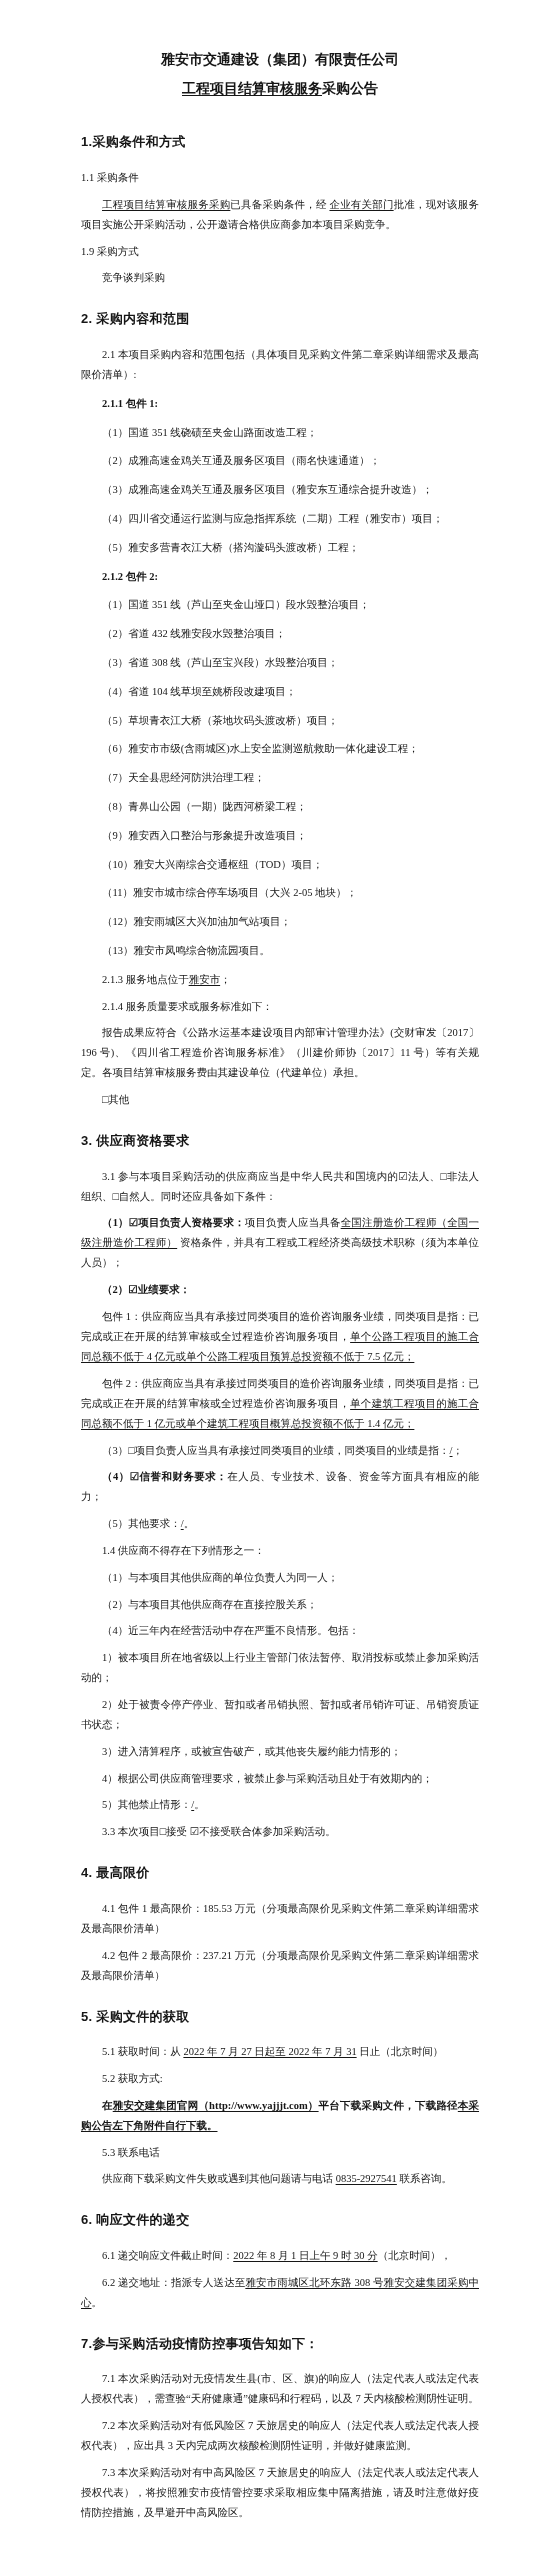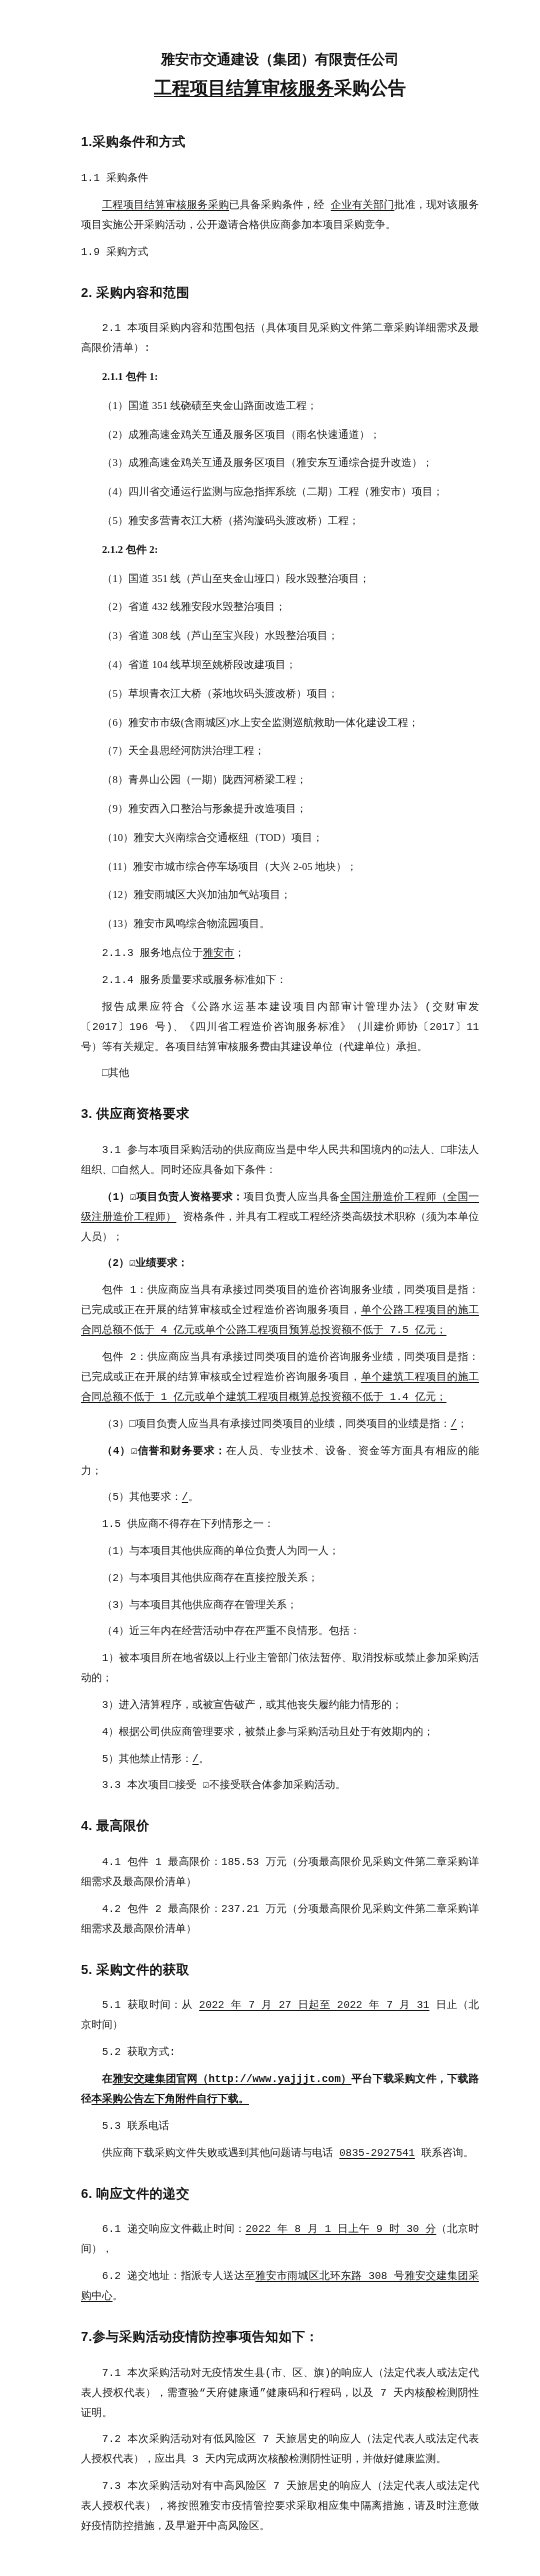--- a/index.html
+++ b/index.html
@@ -8,44 +8,45 @@
     padding:47px 61px 27px 81px;
     font-family:"Liberation Serif","DejaVu Serif",serif;
     font-size:10.5px;color:#161616;overflow:hidden;
   }
   .doc-title{
     font-family:"Liberation Sans","DejaVu Sans",sans-serif;
     font-weight:700;text-align:center;font-size:14px;line-height:24px;margin:0 0 5.4px;
   }
   .doc-subtitle{
     font-family:"Liberation Sans","DejaVu Sans",sans-serif;
-    font-weight:700;text-align:center;font-size:18px;line-height:24px;margin:0 0 31px;
+    font-weight:700;text-align:center;font-size:14px;line-height:24px;margin:0 0 31px;
   }
   .h1{
     font-family:"Liberation Sans","DejaVu Sans",sans-serif;
     font-weight:700;font-size:13px;line-height:21.6px;margin:20px 0 15px;letter-spacing:0.3px;
   }
-  .p{line-height:20px;text-indent:2em;text-align:justify;margin:6.8px 0;font-family:Liberation Mono, monospace;}
+  .p{line-height:20px;text-indent:2em;text-align:justify;margin:6.8px 0;}
   .noind{text-indent:0;}
   .item{line-height:20px;margin:8.8px 0 8.8px 21px;}
   .bsub{font-weight:700;line-height:20px;margin:8.8px 0 8.8px 21px;}
   .u{text-decoration:underline;text-underline-offset:2px;}
   .b{font-weight:700;}
 </style>
 </head>
 <body>
 
 <div class="page">
   <div class="doc-title">雅安市交通建设（集团）有限责任公司</div>
   <div class="doc-subtitle"><span class="u">工程项目结算审核服务</span><span>采购公告</span></div>
   <div>
       <div class="h1"><span>1.采购条件和方式</span></div>
       <div class="p noind"><span>1.1 采购条件</span></div>
       <div class="p"><span class="u">工程项目结算审核服务采购</span><span>已具备采购条件，经 </span><span class="u">企业有关部门</span><span>批准，现对该服务项目实施公开采购活动，公开邀请合格供应商参加本项目采购竞争。</span></div>
       <div class="p noind"><span>1.9 采购方式</span></div>
+      <div class="p"><span>竞争谈判采购</span></div>
       <div class="h1"><span>2. 采购内容和范围</span></div>
       <div class="p"><span>2.1 本项目采购内容和范围包括（具体项目见采购文件第二章采购详细需求及最高限价清单）:</span></div>
       <div class="bsub"><span>2.1.1 包件 1:</span></div>
       <div class="item"><span>（1）国道 351 线硗碛至夹金山路面改造工程；</span></div>
       <div class="item"><span>（2）成雅高速金鸡关互通及服务区项目（雨名快速通道）；</span></div>
       <div class="item"><span>（3）成雅高速金鸡关互通及服务区项目（雅安东互通综合提升改造）；</span></div>
       <div class="item"><span>（4）四川省交通运行监测与应急指挥系统（二期）工程（雅安市）项目；</span></div>
       <div class="item"><span>（5）雅安多营青衣江大桥（搭沟漩码头渡改桥）工程；</span></div>
       <div class="bsub"><span>2.1.2 包件 2:</span></div>
       <div class="item"><span>（1）国道 351 线（芦山至夹金山垭口）段水毁整治项目；</span></div>
@@ -67,26 +68,26 @@
       <div class="p"><span>□其他</span></div>
       <div class="h1"><span>3. 供应商资格要求</span></div>
       <div class="p"><span>3.1 参与本项目采购活动的供应商应当是中华人民共和国境内的☑法人、□非法人组织、□自然人。同时还应具备如下条件：</span></div>
       <div class="p"><span class="b">（1）☑项目负责人资格要求：</span><span>项目负责人应当具备</span><span class="u">全国注册造价工程师（全国一级注册造价工程师）</span><span> 资格条件，并具有工程或工程经济类高级技术职称（须为本单位人员）；</span></div>
       <div class="p"><span class="b">（2）☑业绩要求：</span></div>
       <div class="p"><span>包件 1：供应商应当具有承接过同类项目的造价咨询服务业绩，同类项目是指：已完成或正在开展的结算审核或全过程造价咨询服务项目，</span><span class="u">单个公路工程项目的施工合同总额不低于 4 亿元或单个公路工程项目预算总投资额不低于 7.5 亿元；</span></div>
       <div class="p"><span>包件 2：供应商应当具有承接过同类项目的造价咨询服务业绩，同类项目是指：已完成或正在开展的结算审核或全过程造价咨询服务项目，</span><span class="u">单个建筑工程项目的施工合同总额不低于 1 亿元或单个建筑工程项目概算总投资额不低于 1.4 亿元；</span></div>
       <div class="p"><span>（3）□项目负责人应当具有承接过同类项目的业绩，同类项目的业绩是指：</span><span class="u">/</span><span>；</span></div>
       <div class="p"><span class="b">（4）☑信誉和财务要求：</span><span>在人员、专业技术、设备、资金等方面具有相应的能力；</span></div>
       <div class="p"><span>（5）其他要求：</span><span class="u">/</span><span>。</span></div>
-      <div class="p"><span>1.5 供应商不得存在下列情形之一：</span></div>
+      <div class="p"><span>1.4 供应商不得存在下列情形之一：</span></div>
       <div class="p"><span>（1）与本项目其他供应商的单位负责人为同一人；</span></div>
       <div class="p"><span>（2）与本项目其他供应商存在直接控股关系；</span></div>
-      <div class="p"><span>（3）与本项目其他供应商存在管理关系；</span></div>
       <div class="p"><span>（4）近三年内在经营活动中存在严重不良情形。包括：</span></div>
       <div class="p"><span>1）被本项目所在地省级以上行业主管部门依法暂停、取消投标或禁止参加采购活动的；</span></div>
+      <div class="p"><span>2）处于被责令停产停业、暂扣或者吊销执照、暂扣或者吊销许可证、吊销资质证书状态；</span></div>
       <div class="p"><span>3）进入清算程序，或被宣告破产，或其他丧失履约能力情形的；</span></div>
       <div class="p"><span>4）根据公司供应商管理要求，被禁止参与采购活动且处于有效期内的；</span></div>
       <div class="p"><span>5）其他禁止情形：</span><span class="u">/</span><span>。</span></div>
       <div class="p"><span>3.3 本次项目□接受 ☑不接受联合体参加采购活动。</span></div>
       <div class="h1"><span>4. 最高限价</span></div>
       <div class="p"><span>4.1 包件 1 最高限价：185.53 万元（分项最高限价见采购文件第二章采购详细需求及最高限价清单）</span></div>
       <div class="p"><span>4.2 包件 2 最高限价：237.21 万元（分项最高限价见采购文件第二章采购详细需求及最高限价清单）</span></div>
       <div class="h1"><span>5. 采购文件的获取</span></div>
       <div class="p"><span>5.1 获取时间：从 </span><span class="u">2022 年 7 月 27 日起至 2022 年 7 月 31</span><span> 日止（北京时间）</span></div>
       <div class="p"><span>5.2 获取方式:</span></div>

